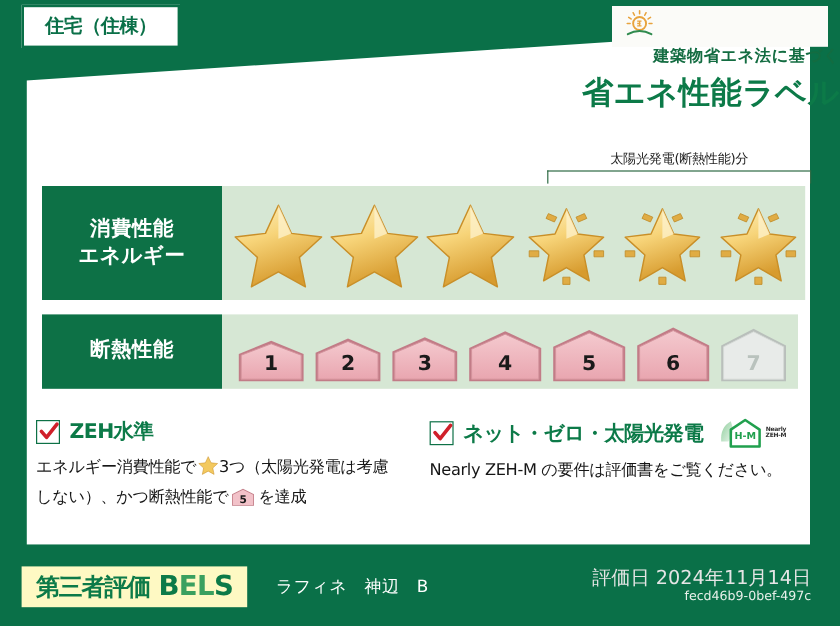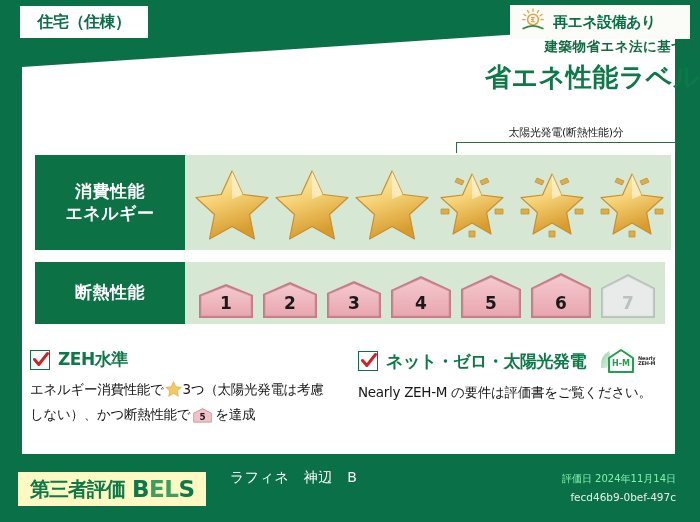--- a/index.html
+++ b/index.html
@@ -174,27 +174,27 @@
   .bels-chip .bels {
     font-size: 23px; font-weight: bold; margin-left: 7px;
     letter-spacing: -0.5px;
   }
   .bels-chip .bels .b1 { color: #0c7a48; }
   .bels-chip .bels .b2 { color: #3aa05f; }
   .bels-chip .bels .b3 { color: #3aa05f; }
   .bels-chip .bels .b4 { color: #0c7a48; }
 
   .proj-name {
-    position: absolute; left: 230px; top: 9px;
+    position: absolute; left: 230px; top: 20px;
     font-size: 14px; color: #ffffff; letter-spacing: 0.5px;
     white-space: nowrap;
   }
   .eval-date {
     position: absolute; right: 24px; top: 12px;
-    font-size: 10px; color: #86efac; text-align: left;
+    font-size: 16px; color: #e5e5e5; text-align: left;
     white-space: nowrap;
   }
   .eval-id {
     position: absolute; right: 24px; top: 31px;
     font-size: 10.5px; color: #e8f0ea; text-align: left;
     white-space: nowrap;
   }
 </style>
 </head>
 <body>
@@ -217,21 +217,20 @@
           <line x1="3.9" y1="6.5" x2="5.9" y2="7.8"></line>
           <line x1="22.1" y1="6.5" x2="20.1" y2="7.8"></line>
           <line x1="2.7" y1="11.6" x2="5.1" y2="11.6"></line>
           <line x1="23.3" y1="11.6" x2="20.9" y2="11.6"></line>
         </g>
         <circle cx="13" cy="11.6" r="5.4" fill="none" stroke="#e8a33d" stroke-width="1.6"></circle>
         <path d="M11 9.6 h3.6 M11 11.6 h2.8 M11 13.6 h3.6 M13 9.6 v4" stroke="#e8a33d" stroke-width="1.1" fill="none"></path>
         <path d="M3.2 20.5 Q13 15.2 22.8 20.5" fill="none" stroke="#2f8a4e" stroke-width="1.7" stroke-linecap="round"></path>
       </svg>
     </span>
-    <span class="txt">再エネ設備あり</span>
   </div>
 
   <div class="title-block">
     <div class="subtitle">建築物省エネ法に基づく</div>
     <div class="maintitle">省エネ性能ラベル</div>
   </div>
 
   <div class="perf-row" id="row-energy">
     <div class="perf-label">
       <div class="txt">

